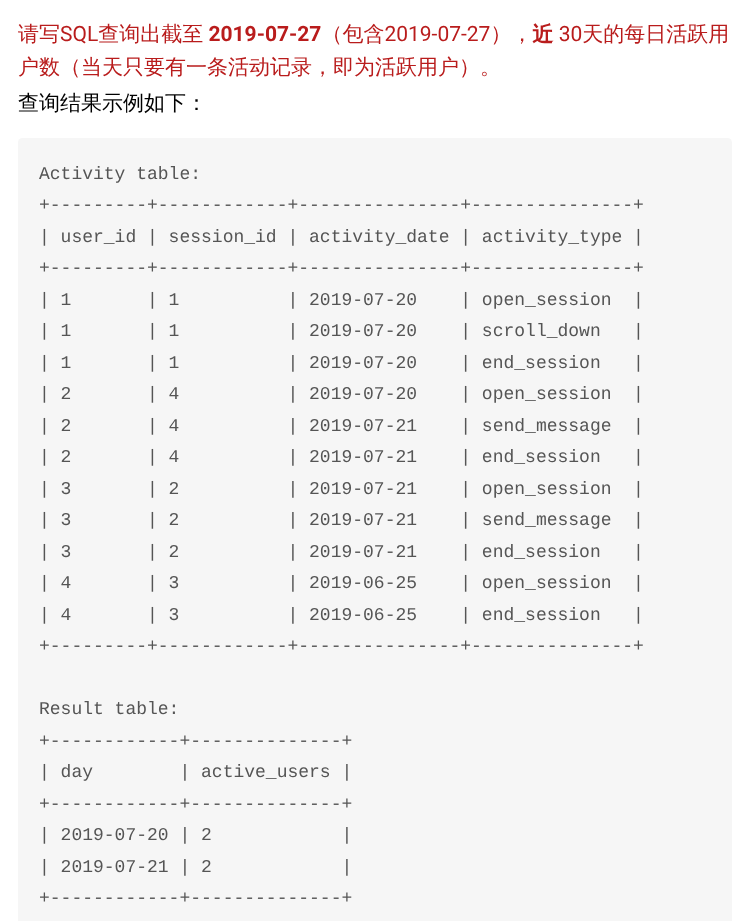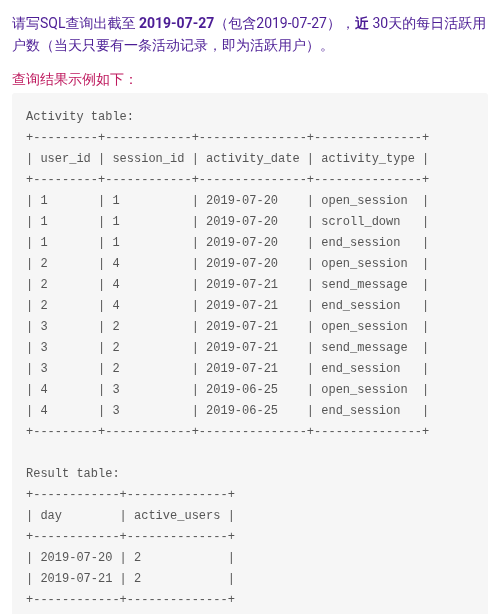--- a/index.html
+++ b/index.html
@@ -7,29 +7,29 @@
     padding: 12px;
     font-family: -apple-system, BlinkMacSystemFont, "Segoe UI", Roboto, "Helvetica Neue", Arial, sans-serif;
     font-size: 14px;
     color: #333;
     background: #fff;
     width: 500px;
     box-sizing: border-box;
   }
   .description {
     line-height: 1.6;
-    margin-bottom: 14px;
-    color: #4c1d95;
+    margin-bottom: 3px;
+    color: #b91c1c;
   }
   .description b {
     font-weight: 700;
   }
   .example-label {
-    margin-bottom: 4px;
-    color: #be185d;
+    margin-bottom: 14px;
+    color: #000000;
   }
   .code-block {
     background: #f6f6f6;
     border-radius: 3px;
     padding: 14px 14px;
     font-family: "SFMono-Regular", Consolas, "Liberation Mono", Menlo, Courier, monospace;
     font-size: 12px;
     line-height: 1.75;
     color: #555;
     white-space: pre;

